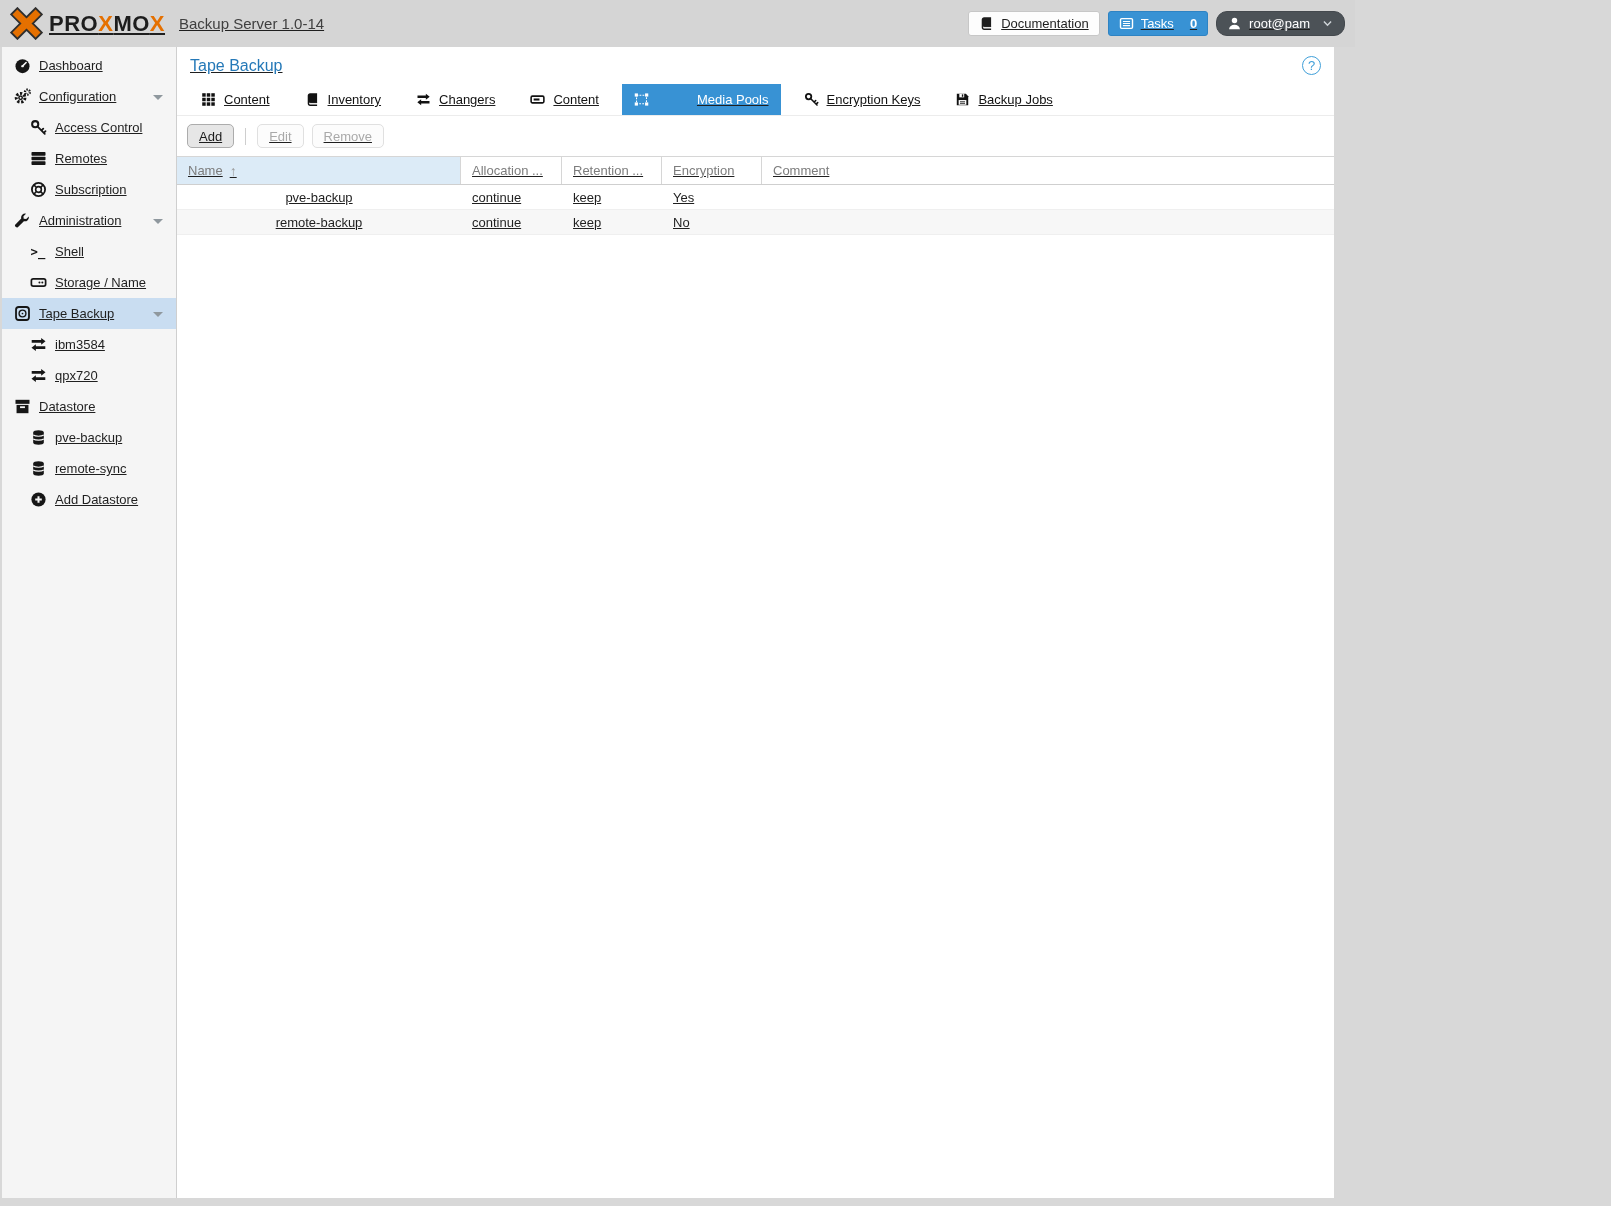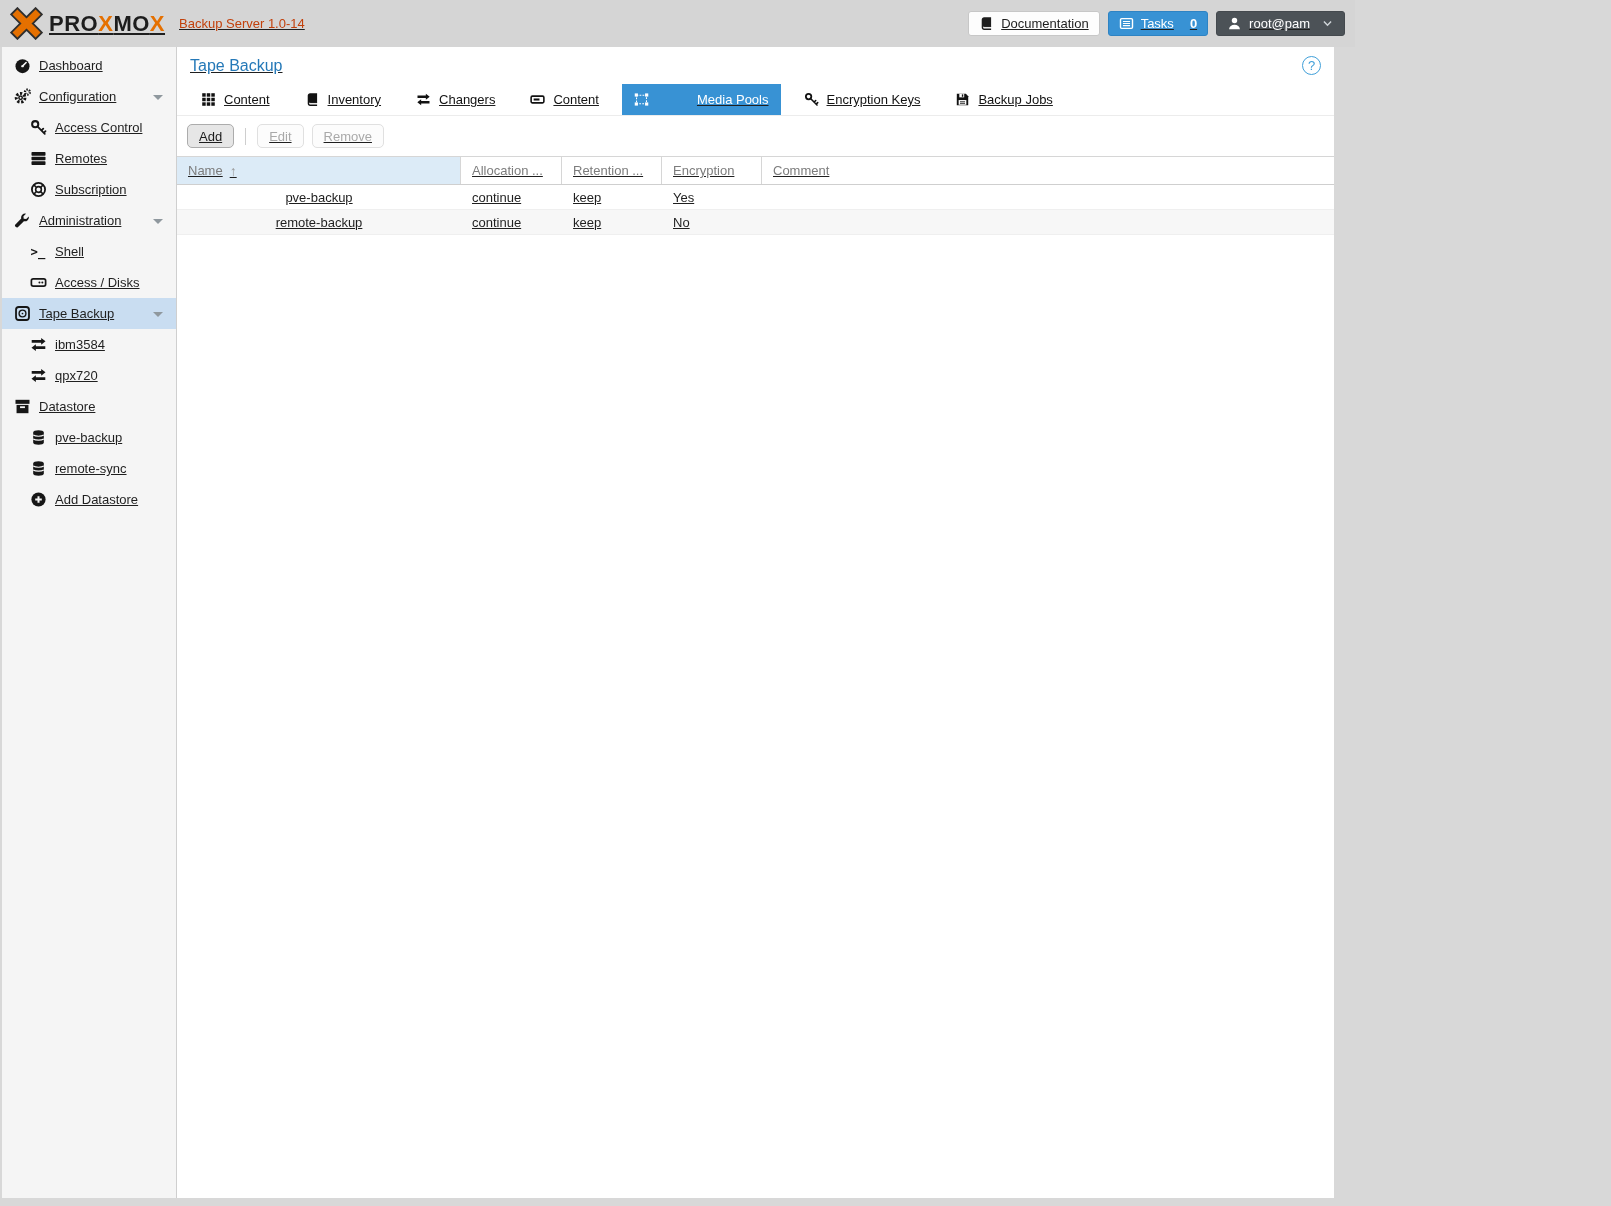--- a/index.html
+++ b/index.html
@@ -13,31 +13,31 @@
   .viewport { width:1355px; height:1206px; display:flex; flex-direction:column;text-decoration:underline; }
 
   
   .topbar {
     flex:0 0 47px; height:47px; background:#d5d5d5;
     display:flex; align-items:center; padding:0 10px;
   }
   .brand { display:flex; align-items:center; }
   .brand-x svg { width:33px; height:33px; display:block; }
   .brand-text { font-weight:bold; font-size:22px; letter-spacing:.5px; margin-left:6px; color:#1d1d1d; }
-  .product { margin-left:14px; font-size:13px; color:#c2410c; }
+  .product { margin-left:14px; font-size:15px; color:#404040; }
   .topbar-right { margin-left:auto; display:flex; align-items:flex-start; gap:8px; }
   .hbtn {
     height:25px; display:flex; align-items:center; gap:7px; padding:0 10px;
     border-radius:3px; font-size:13px; cursor:pointer; border:1px solid transparent;
     font-family:inherit;
   }
   .hbtn .icon { width:15px; height:15px; }
   .hbtn-doc  { background:#fdfdfd; border-color:#c7c7c7; color:#1e1e1e; }
   .hbtn-tasks{ background:var(--accent,#3892d4); border-color:#2e83c3; color:#fff; }
-  .hbtn-user { background:#4c5257; border-color:#44494e; color:#fff; }
+  .hbtn-user { background:#4c5257; border-color:#44494e; color:#fff;border-radius:11px; }
   .badge { font-weight:bold; margin-left:9px; }
   .chev { width:13px; height:13px; margin-left:4px; }
   .chev svg { width:100%; height:100%; display:block; }
 
   
   .app-row { flex:1; display:flex; min-height:0; padding:0 21px 8px 2px; }
 
   
   .sidebar {
     width:175px; flex:0 0 175px; background:#f5f5f5;
@@ -235,21 +235,21 @@
         <div class="nav-item level1">
           <span class="icon">
             <svg viewBox="0 0 16 16">
               <g>
                 <rect x="1.3" y="4.6" width="13.4" height="6.8" rx="1.7" fill="none" stroke="currentColor" stroke-width="1.6"></rect>
                 <circle cx="11.6" cy="8" r="0.95" fill="currentColor"></circle>
                 <circle cx="8.9" cy="8" r="0.95" fill="currentColor"></circle>
               </g>
             </svg>
           </span>
-          <span class="nav-label">Access / Disks</span>
+          <span class="nav-label">Storage / Name</span>
         </div>
         <div class="nav-item level0 selected">
           <span class="icon">
             <svg viewBox="0 0 16 16">
               <g fill="none" stroke="currentColor">
                 <rect x="1.9" y="1.9" width="12.2" height="12.2" rx="2.6" stroke-width="1.7"></rect>
                 <circle cx="8" cy="8" r="3.2" stroke-width="1.3"></circle>
                 <circle cx="8" cy="8" r="0.8" fill="currentColor" stroke="none"></circle>
               </g>
             </svg>

